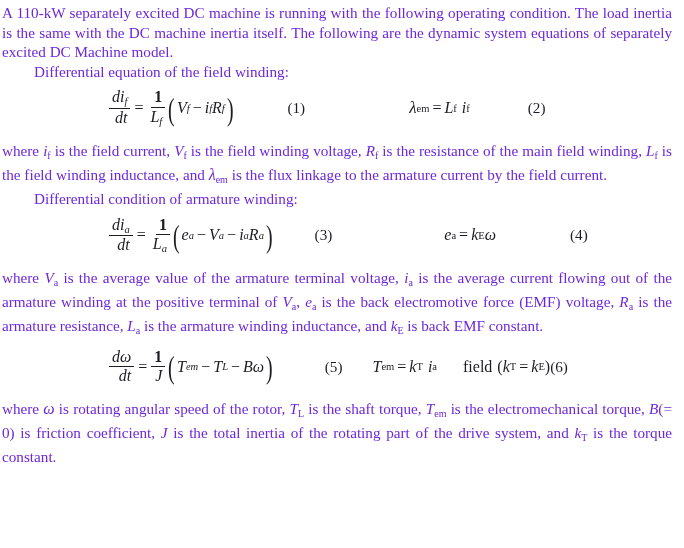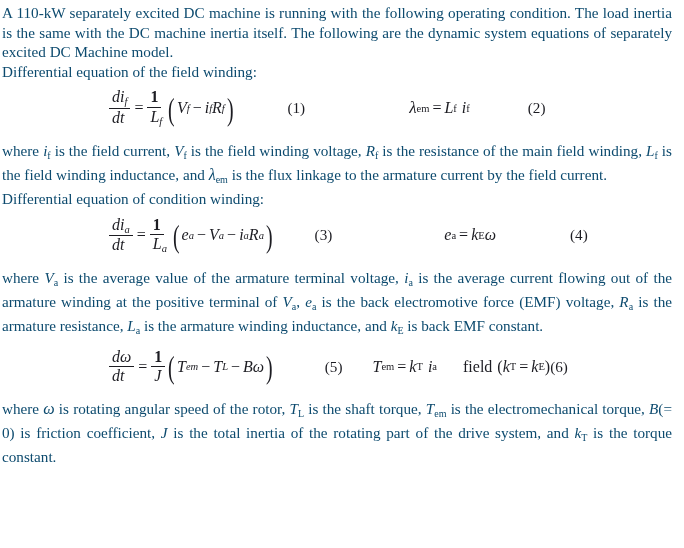--- a/index.html
+++ b/index.html
@@ -20,23 +20,23 @@
     height: 548px;
     padding: 0;
     box-sizing: border-box;
   }
   .body-text {
     font-size: 15.2px;
     line-height: 19.6px;
     text-align: justify;
     margin: 0;
     padding: 0 12px 0 2px;
-    color: #0c4a6e;
-  }
-  .body-text.nojust { text-align: left; }
+    color: #6d28d9;
+  }
+  .body-text.nojust { text-align: left; margin-left: 32px; }
   .lead { padding-top: 3px; }
 
   i.v { font-style: italic; }
   .sub {
     font-size: 0.66em;
     vertical-align: -0.26em;
     font-style: normal;
     letter-spacing: 0;
   }
   .subi {
@@ -62,21 +62,21 @@
     font-style: normal;
   }
   .eq-second {
     font-size: 16px;
   }
 
   
   .frac {
     display: inline-flex;
     flex-direction: column;
-    align-items: flex-start;
+    align-items: flex-end;
     vertical-align: middle;
     margin: 0 1px;
     line-height: 1.04;
   }
   .frac .num {
     padding: 0 3px 1px 3px;
     border-bottom: 1.3px solid #1c1c22;
   }
   .frac .den {
     padding: 1px 3px 0 3px;
@@ -156,21 +156,21 @@
         <span class="sub">f</span>
     </div>
 
     <div class="eqnum" style="margin-left:58px;">(2)</div>
   </div>
 
   <div class="blockgap-b"></div>
 
   <p class="body-text"><span>where </span><i class="v">i</i><span class="sub">f</span><span> is the field current, </span><i class="v">V</i><span class="sub">f</span><span> is the field winding voltage, </span><i class="v">R</i><span class="sub">f</span><span> is the resistance of the main field winding, </span><i class="v">L</i><span class="sub">f</span><span> is the field winding inductance, and </span><i class="lam">λ</i><span class="sub">em</span><span> is the flux linkage to the armature current by the field current.</span></p>
 
-  <p class="body-text nojust">Differential equation of condition winding:</p>
+  <p class="body-text nojust">Differential condition of armature winding:</p>
 
   <div class="blockgap-a"></div>
 
   <div class="eq-row">
     <div class="eq-main mathline">
       <span class="frac">
         <span class="num"><i class="v">d</i><i class="v">i</i><i class="subi">a</i></span>
         <span class="den"><i class="v">d</i><i class="v">t</i></span>
       </span>
       <span class="op">=</span>

